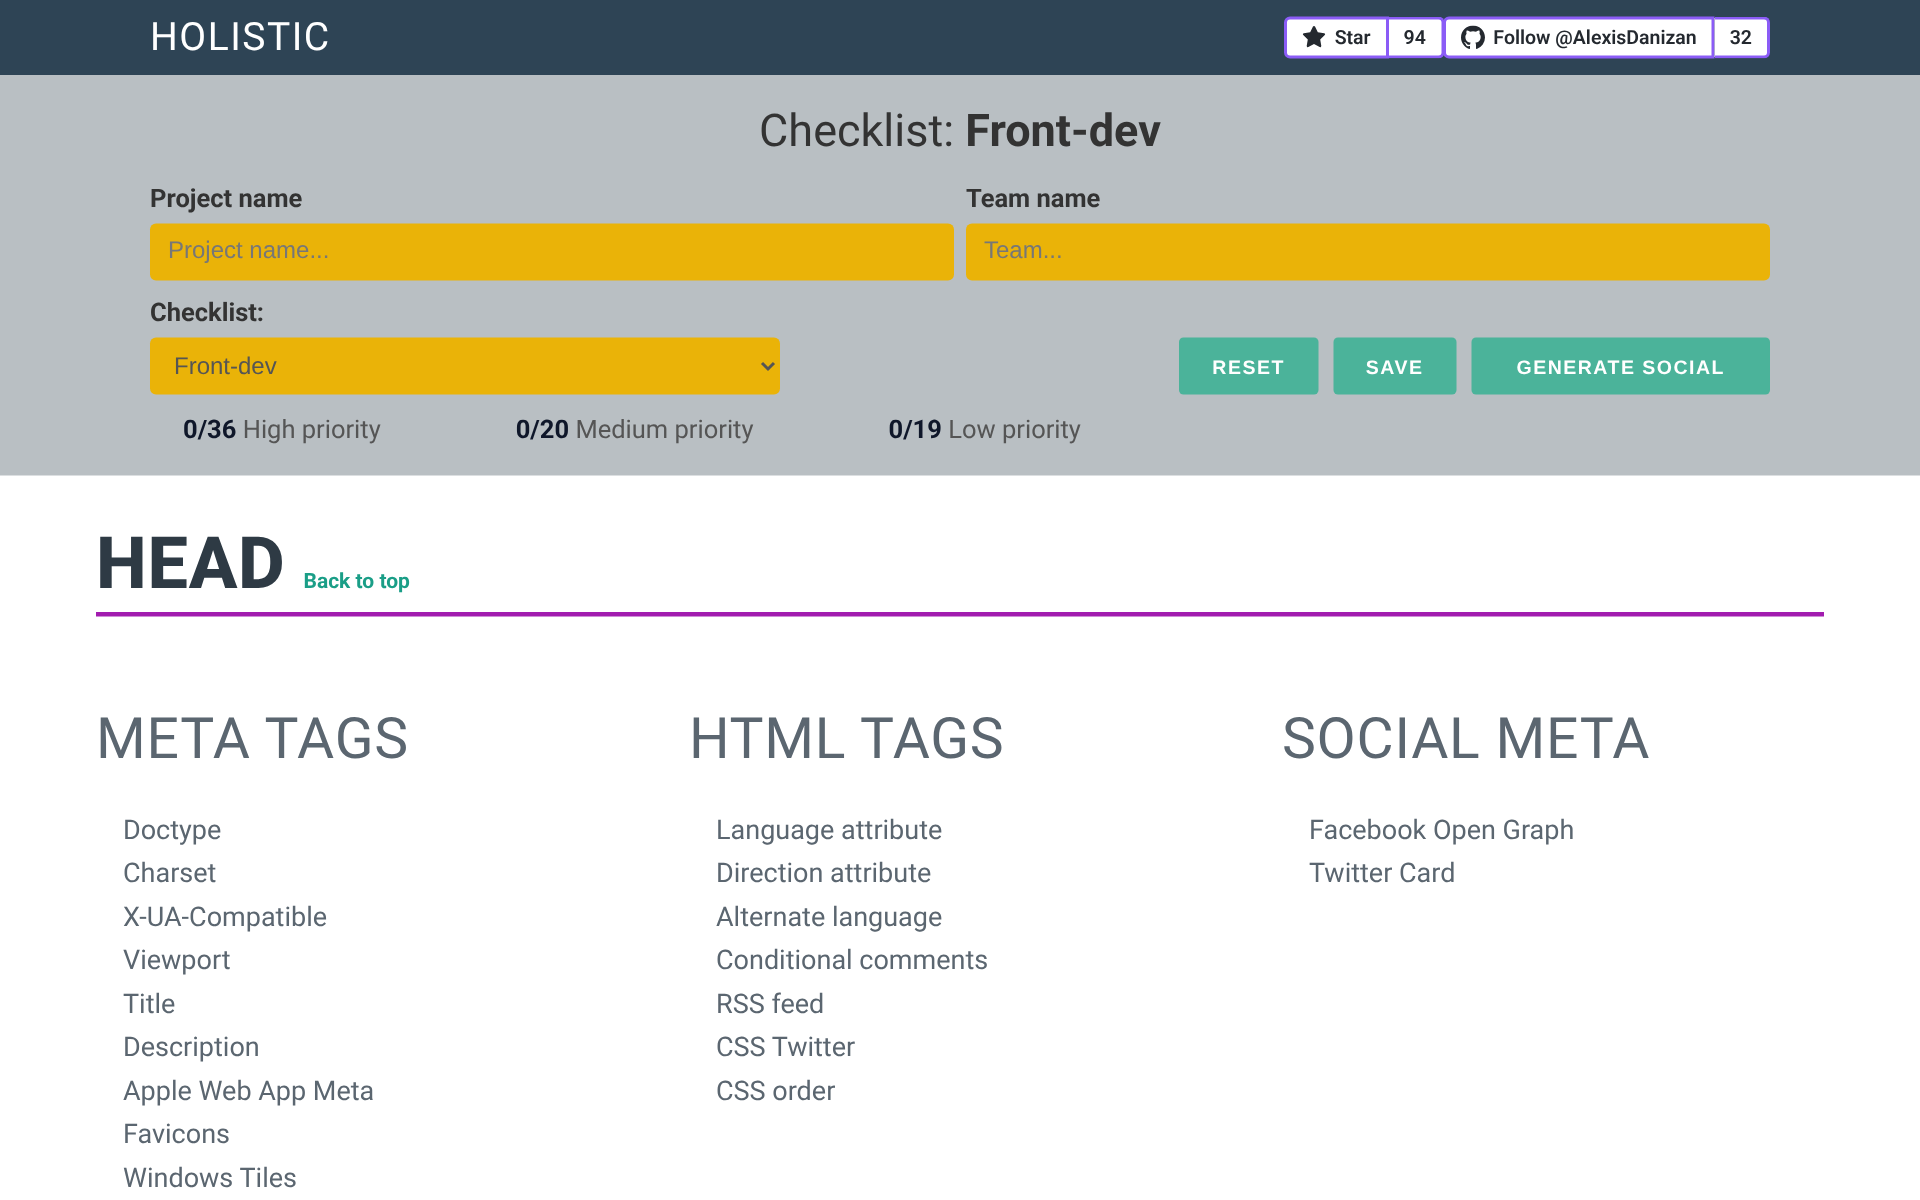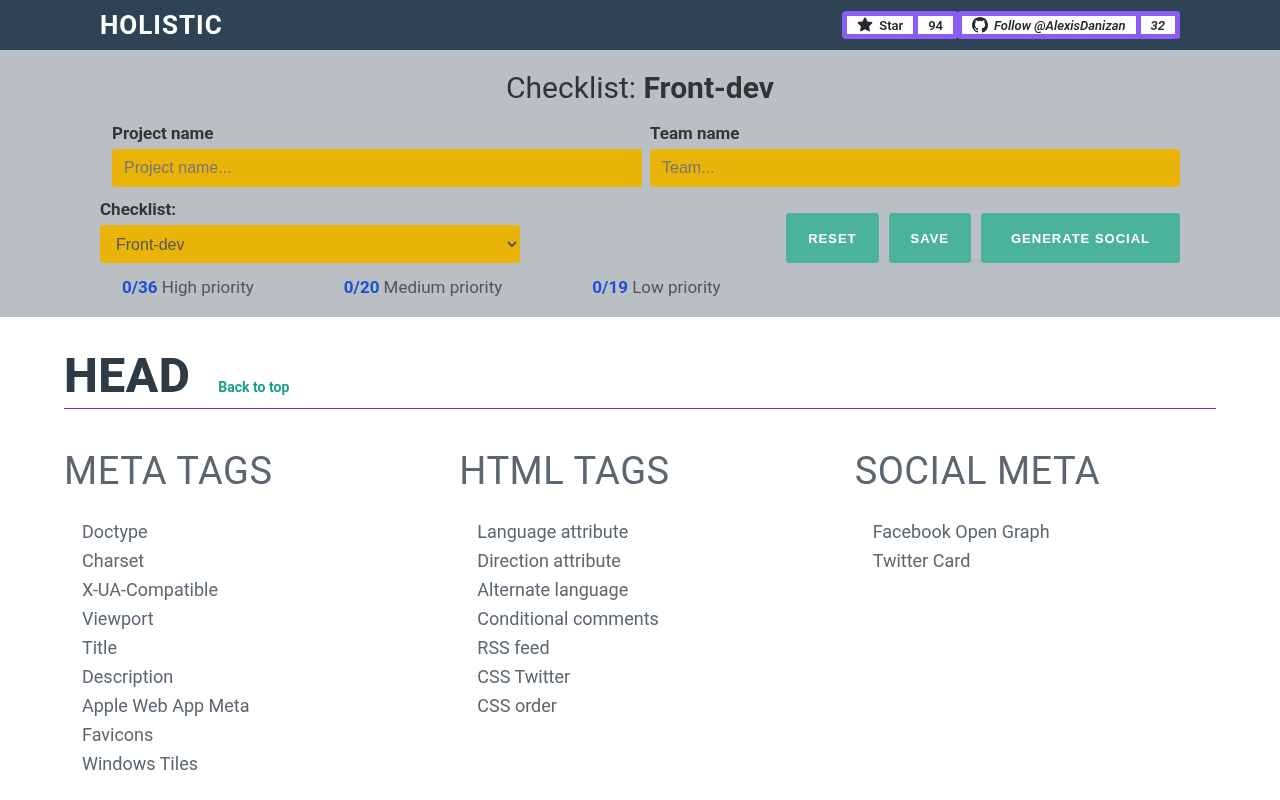--- a/index.html
+++ b/index.html
@@ -14,33 +14,33 @@
     background: #2e4455;
     height: 50px;
     display: flex;
     align-items: center;
     padding: 0 100px;
     justify-content: space-between;
   }
   .logo {
     color: #fff;
     font-size: 26px;
-    font-weight: 700;
+    font-weight: 400;
     letter-spacing: 1px;
     text-align: right;
   }
   .github-widgets {
     display: flex;
     gap: 0;
   }
   .gh-btn {
     display: flex;
     align-items: center;
     background: #fff;
-    border: 5px solid #8b5cf6;
+    border: 2px solid #8b5cf6;
     font-size: 13px;
     height: 28px;
     cursor: pointer;
   }
   .gh-btn-left {
     border-radius: 4px 0 0 4px;
     padding: 0 10px;
     display: flex;
     align-items: center;
     gap: 6px;
@@ -48,41 +48,40 @@
     color: #24292f;
   }
   .gh-btn-count {
     border-left: none;
     border-radius: 0 4px 4px 0;
     padding: 0 10px;
     font-weight: 600;
     color: #24292f;
   }
   .gh-group { display: flex; margin-right: 0; }
-  .gh-group + .gh-group { margin-left: -1px; font-style: italic; }
+  .gh-group + .gh-group { margin-left: -1px; }
 
   
   .panel {
     background: #b9bfc3;
     padding: 20px 100px 20px 100px;
   }
   .panel-title {
     text-align: center;
     font-size: 30px;
     color: #333;
     margin-bottom: 18px;
   }
   .panel-title .light { font-weight: 400; }
   .panel-title .bold { font-weight: 700; }
 
   .form-row {
     display: flex;
     gap: 8px;
     margin-bottom: 12px;
-    margin-left: 12px;
   }
   .form-col { flex: 1; }
   .label {
     font-weight: 700;
     color: #333;
     font-size: 17px;
     margin-bottom: 6px;
     display: block;
   }
   .input, .select {
@@ -106,49 +105,49 @@
     justify-content: space-between;
     margin-bottom: 14px;
   }
   .checklist-col { }
   .buttons { display: flex; gap: 10px; }
   .btn {
     background: #4bb39a;
     color: #fff;
     border: none;
     border-radius: 3px;
-    height: 50px;
+    height: 38px;
     padding: 0 22px;
     font-size: 13px;
     font-weight: 600;
     letter-spacing: 1px;
     cursor: pointer;
   }
   .btn-wide { padding: 0 30px; }
 
   .priority-row {
     display: flex;
     gap: 90px;
     padding-left: 22px;
     font-size: 17px;
     color: #555;
   }
-  .priority-row .count { font-weight: 700; color: #1d4ed8; }
+  .priority-row .count { font-weight: 700; color: #0f172a; }
 
   
   .main {
     padding: 30px 64px 40px 64px;
   }
   .section-head {
     display: flex;
     align-items: baseline;
-    gap: 28px;
-    border-bottom: 1px solid #a21caf;
+    gap: 12px;
+    border-bottom: 3px solid #a21caf;
     padding-bottom: 4px;
-    margin-bottom: 40px;
+    margin-bottom: 60px;
   }
   .section-head h1 {
     font-size: 48px;
     font-weight: 800;
     color: #2e3a44;
     letter-spacing: 0.5px;
   }
   .back-link {
     color: #1a9e87;
     font-weight: 700;

